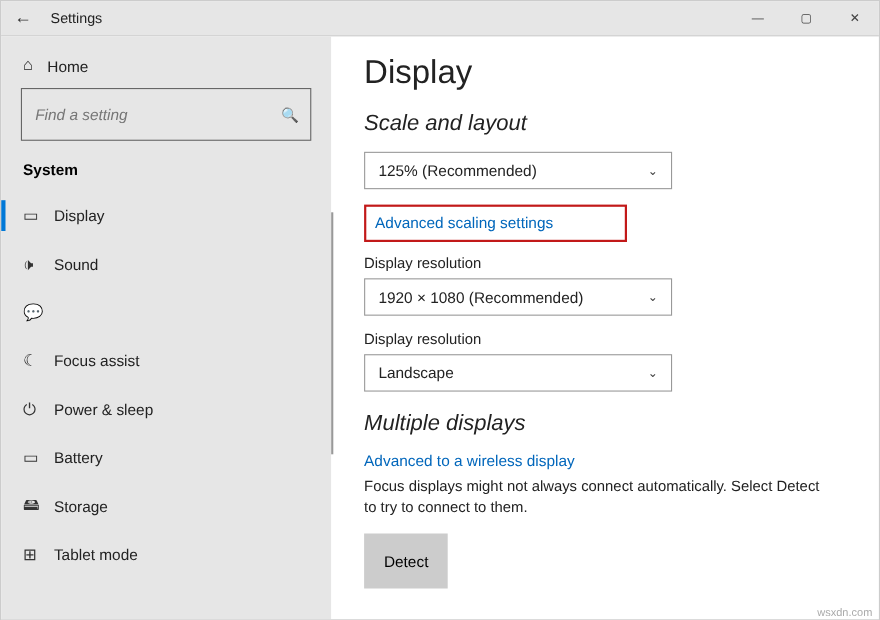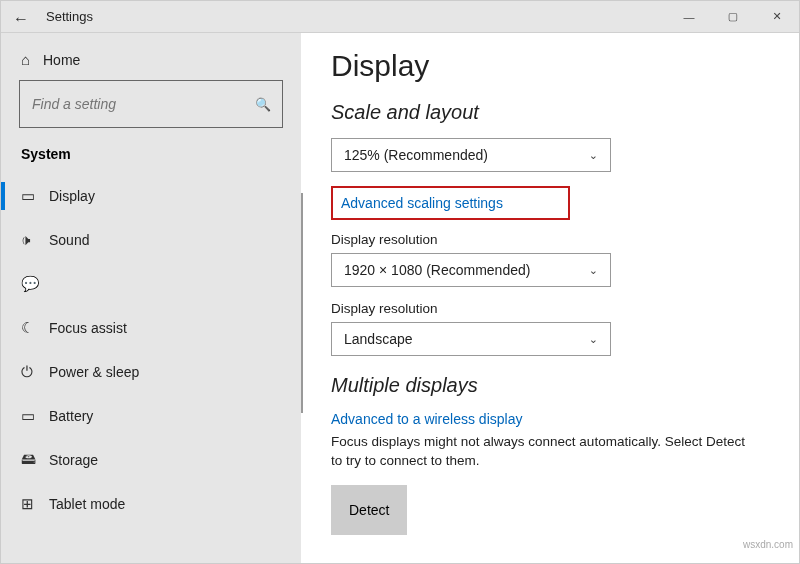--- a/index.html
+++ b/index.html
@@ -26,21 +26,21 @@
   .content .scroll-line { position: absolute; left: 0; top: 160px; width: 2px; height: 220px; background: #999; }
   h1 { font-size: 30px; font-weight: 400; margin: 0 0 18px 0; }
   h2 { font-size: 20px; font-weight: 400; margin: 0 0 14px 0; font-style: italic; }
   .label { font-size: 13.5px; margin-bottom: 6px; }
   .select { width: 280px; height: 34px; border: 1px solid #999; display: flex; align-items: center; padding: 0 12px; font-size: 14px; justify-content: space-between; margin-bottom: 14px; background: #fff; }
   .chev { font-size: 11px; color: #444; }
   .link { color: #0066bb; font-size: 14px; }
   .highlight { border: 2px solid #c21919; padding: 6px 8px; width: 239px; margin-bottom: 12px; }
   .btn { background: #ccc; border: none; padding: 17px 18px; font-size: 14px; margin-top: 6px; }
   .multi-text { font-size: 13.5px; max-width: 420px; line-height: 1.4; margin: 6px 0 8px 0; }
-  .watermark { position: absolute; right: 6px; bottom: 13px; font-size: 10px; color: #aaa; }
+  .watermark { position: absolute; right: 6px; bottom: 0; font-size: 10px; color: #aaa; }
 </style>
 </head>
 <body>
 
 <div class="window">
   <div class="titlebar">
     <div class="back">←</div>
     <div class="title">Settings</div>
     <div class="spacer"></div>
     <div class="winbtn">—</div>

